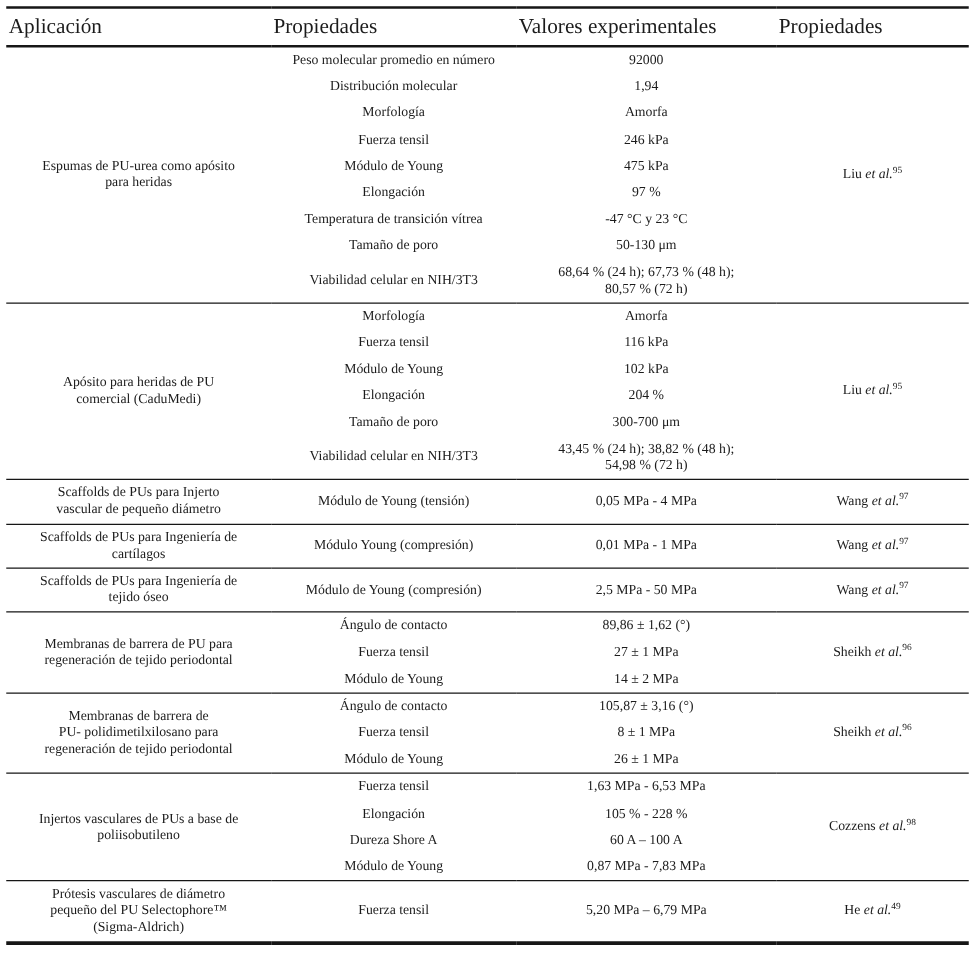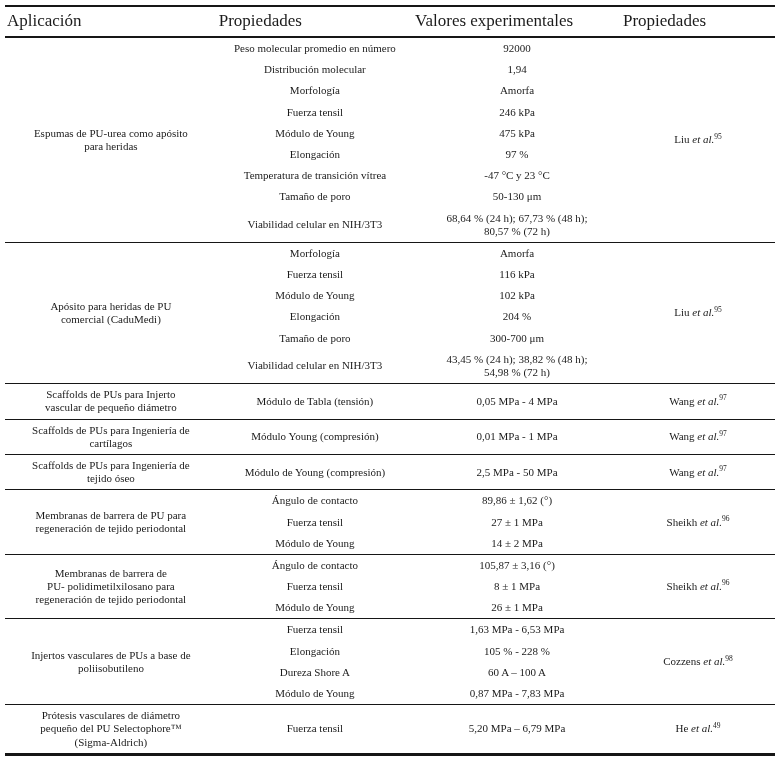--- a/index.html
+++ b/index.html
@@ -143,21 +143,21 @@
         <tr>
           <td>Tamaño de poro</td>
           <td>300-700 μm</td>
         </tr>
         <tr>
           <td>Viabilidad celular en NIH/3T3</td>
           <td>43,45 % (24 h); 38,82 % (48 h);<br>54,98 % (72 h)</td>
         </tr>
         <tr class="section-start">
           <td rowspan="1">Scaffolds de PUs para Injerto<br>vascular de pequeño diámetro</td>
-          <td>Módulo de Tabla (tensión)</td>
+          <td>Módulo de Young (tensión)</td>
           <td>0,05 MPa - 4 MPa</td>
           <td rowspan="1">Wang <i>et al.</i><sup>97</sup></td>
         </tr>
         <tr class="section-start">
           <td rowspan="1">Scaffolds de PUs para Ingeniería de<br>cartílagos</td>
           <td>Módulo Young (compresión)</td>
           <td>0,01 MPa - 1 MPa</td>
           <td rowspan="1">Wang <i>et al.</i><sup>97</sup></td>
         </tr>
         <tr class="section-start">

